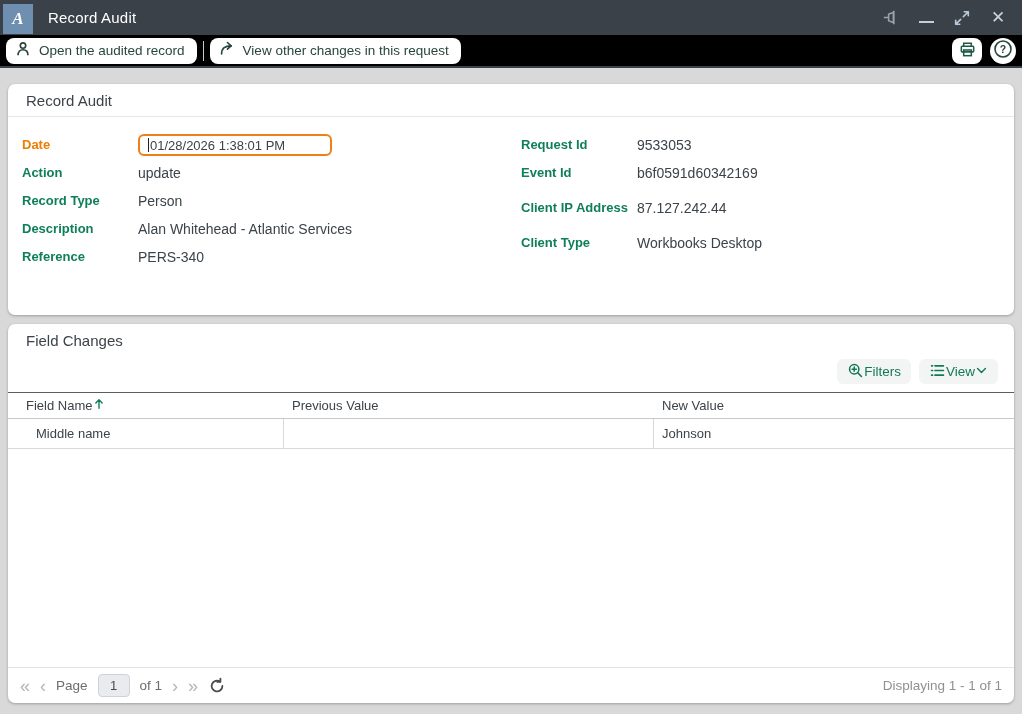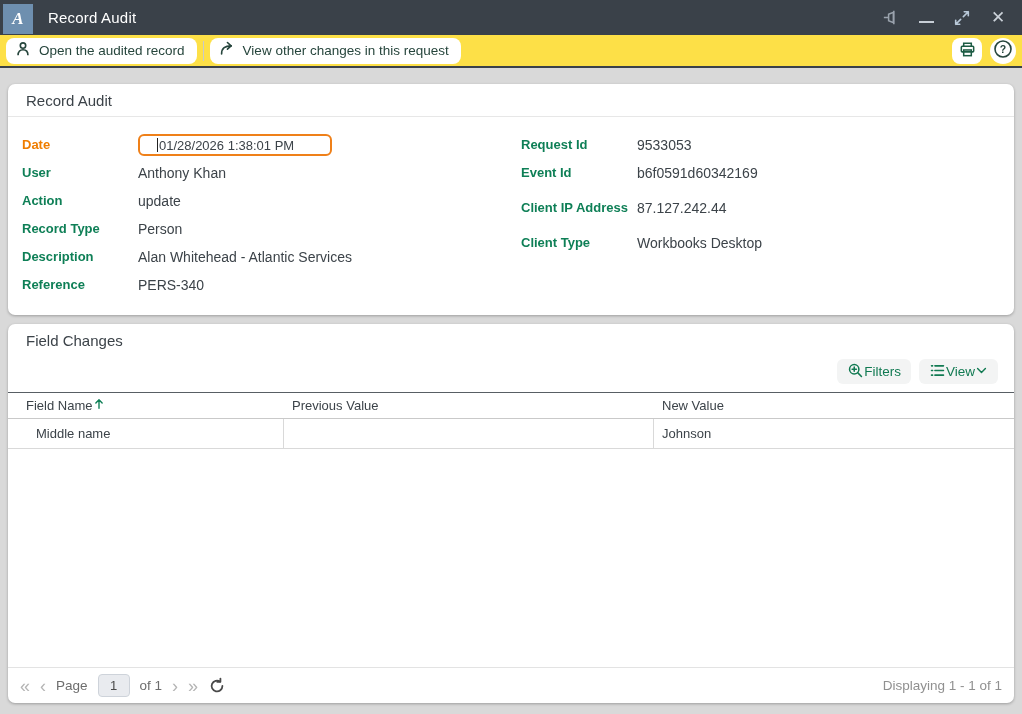--- a/index.html
+++ b/index.html
@@ -24,21 +24,21 @@
   }
   .win-title { margin-left:15px; color:#fff; font-size:15px; letter-spacing:.2px; }
   .win-controls { margin-left:auto; display:flex; align-items:center; gap:16px; margin-right:14px; }
   .win-controls .wc { width:20px; height:20px; display:flex; align-items:center; justify-content:center; cursor:pointer; }
   .wc svg { display:block; }
   .minimize-bar { width:15px; height:0; border-bottom:2px solid #c7ced6; margin-top:8px; }
   .close-x { color:#cbd2d9; font-size:17px; line-height:1; }
 
   
   .toolbar {
-    height:33px; background:#fde047; border-bottom:2px solid #3A4149;
+    height:33px; background:#000000; border-bottom:2px solid #3A4149;
     display:flex; align-items:center; padding:0 6px; flex:0 0 auto;
   }
   .tb-btn {
     display:flex; align-items:center; gap:7px; background:#fff; border:none;
     border-radius:8px; height:26px; padding:0 12px 0 8px; cursor:pointer;
     color:#26453C; font-size:13.5px; font-family:inherit;
   }
   .tb-divider { width:1px; height:20px; background:#c9c9c9; margin:0 6px; }
   .tb-spacer { flex:1; }
   .tb-iconbtn {
@@ -65,21 +65,21 @@
   .fcol { display:flex; flex-direction:column; }
   .fcol.right { padding-left:10px; }
   .frow { display:flex; min-height:28px; align-items:center; }
   .frow .flabel {
     width:116px; flex:0 0 116px; font-weight:bold; font-size:13px; color:#0E7F56; line-height:1.2;
   }
   .frow .flabel.orange { color:#EF7D00; }
   .frow .fvalue { font-size:14px; color:#3C4349; }
   .date-input {
     width:194px; height:22px; border:2px solid #EF8019; border-radius:6px;
-    display:flex; align-items:center; padding:0 17px; font-size:13px; color:#3C4349; background:#fff;
+    display:flex; align-items:center; padding:0 8px; font-size:13px; color:#3C4349; background:#fff;
     cursor:text;
   }
   .caret { width:1px; height:14px; background:#222; margin-right:1px; }
 
   
   .fc-actions { display:flex; justify-content:flex-end; gap:8px; padding:3px 16px 8px 16px; }
   .chip-btn {
     display:flex; align-items:center; background:#f3f4f4; border:none; border-radius:6px;
     height:25px; padding:0 10px; cursor:pointer; color:#117A52; font-size:13.5px; font-family:inherit;
   }
@@ -188,24 +188,20 @@
     <div class="panel record">
       <div class="panel-title">Record Audit</div>
       <div class="fields">
         <div class="fcol">
           <div class="frow">
             <span class="flabel orange">Date</span>
             <span class="date-input">
               <span class="caret"></span>
               <span>01/28/2026 1:38:01 PM</span>
             </span>
-          </div>
-          <div class="frow">
-            <span class="flabel">User</span>
-            <span class="fvalue">Anthony Khan</span>
           </div>
           <div class="frow">
             <span class="flabel">Action</span>
             <span class="fvalue">update</span>
           </div>
           <div class="frow">
             <span class="flabel">Record Type</span>
             <span class="fvalue">Person</span>
           </div>
           <div class="frow">

